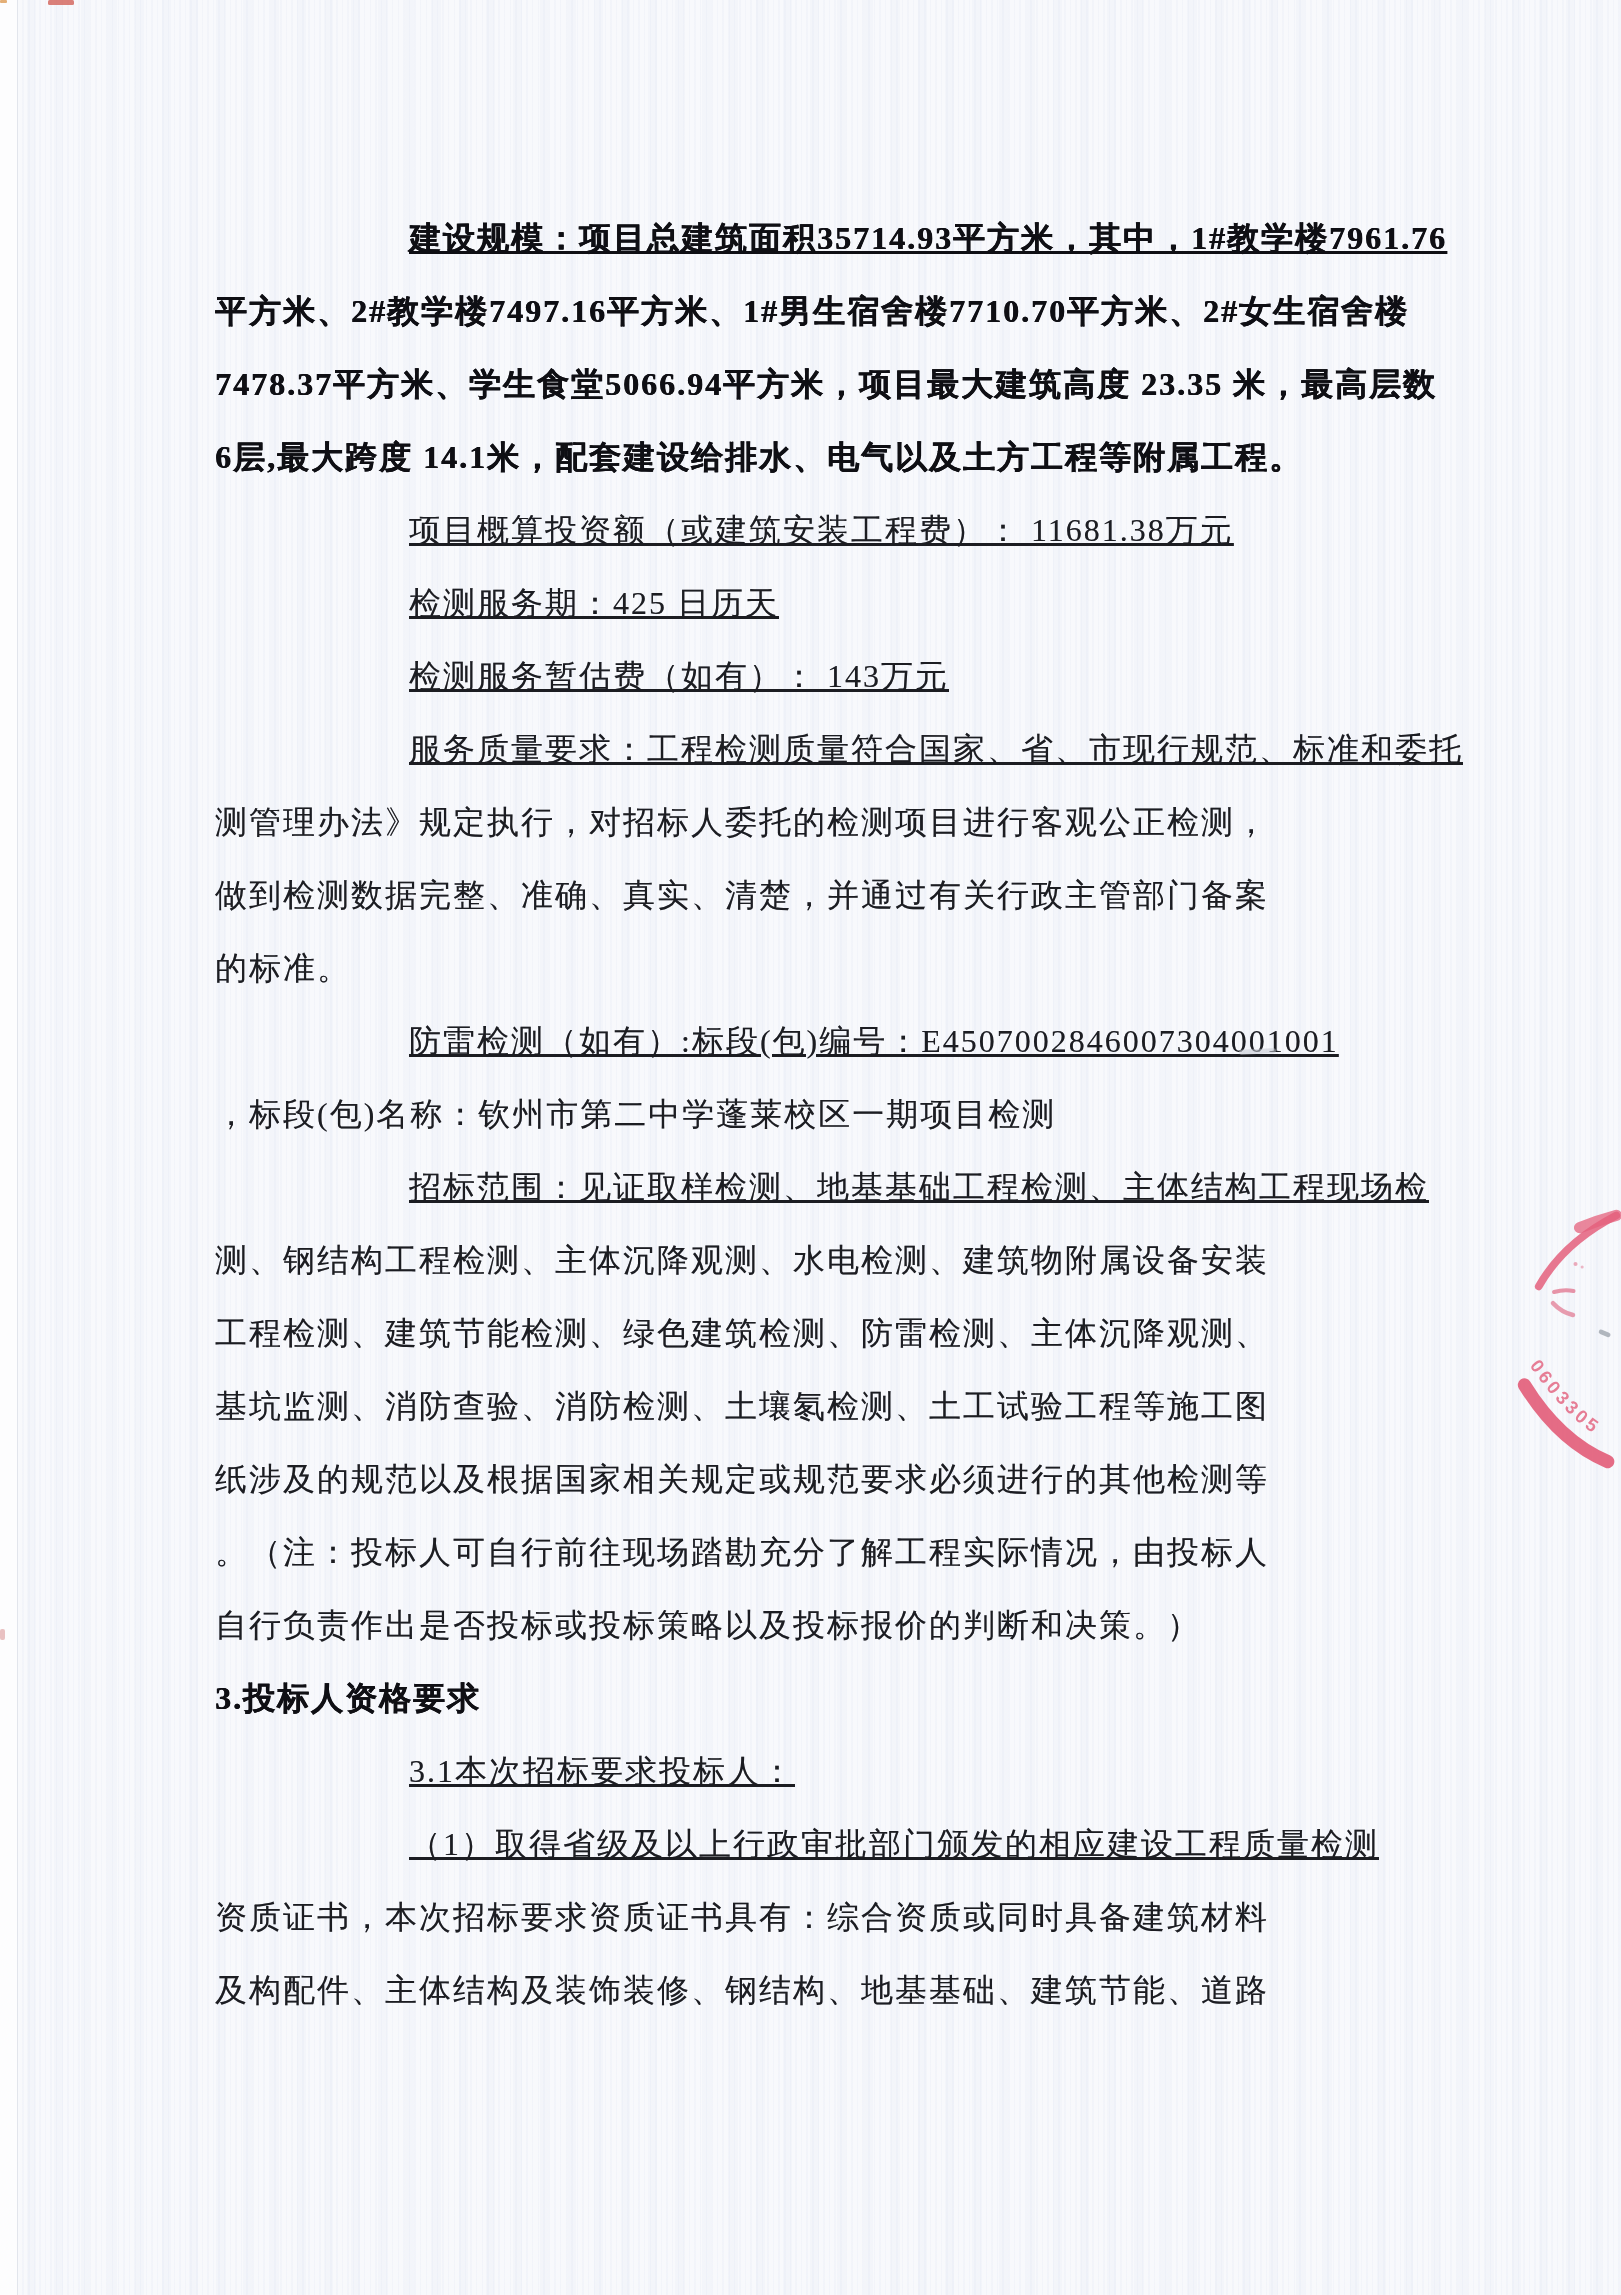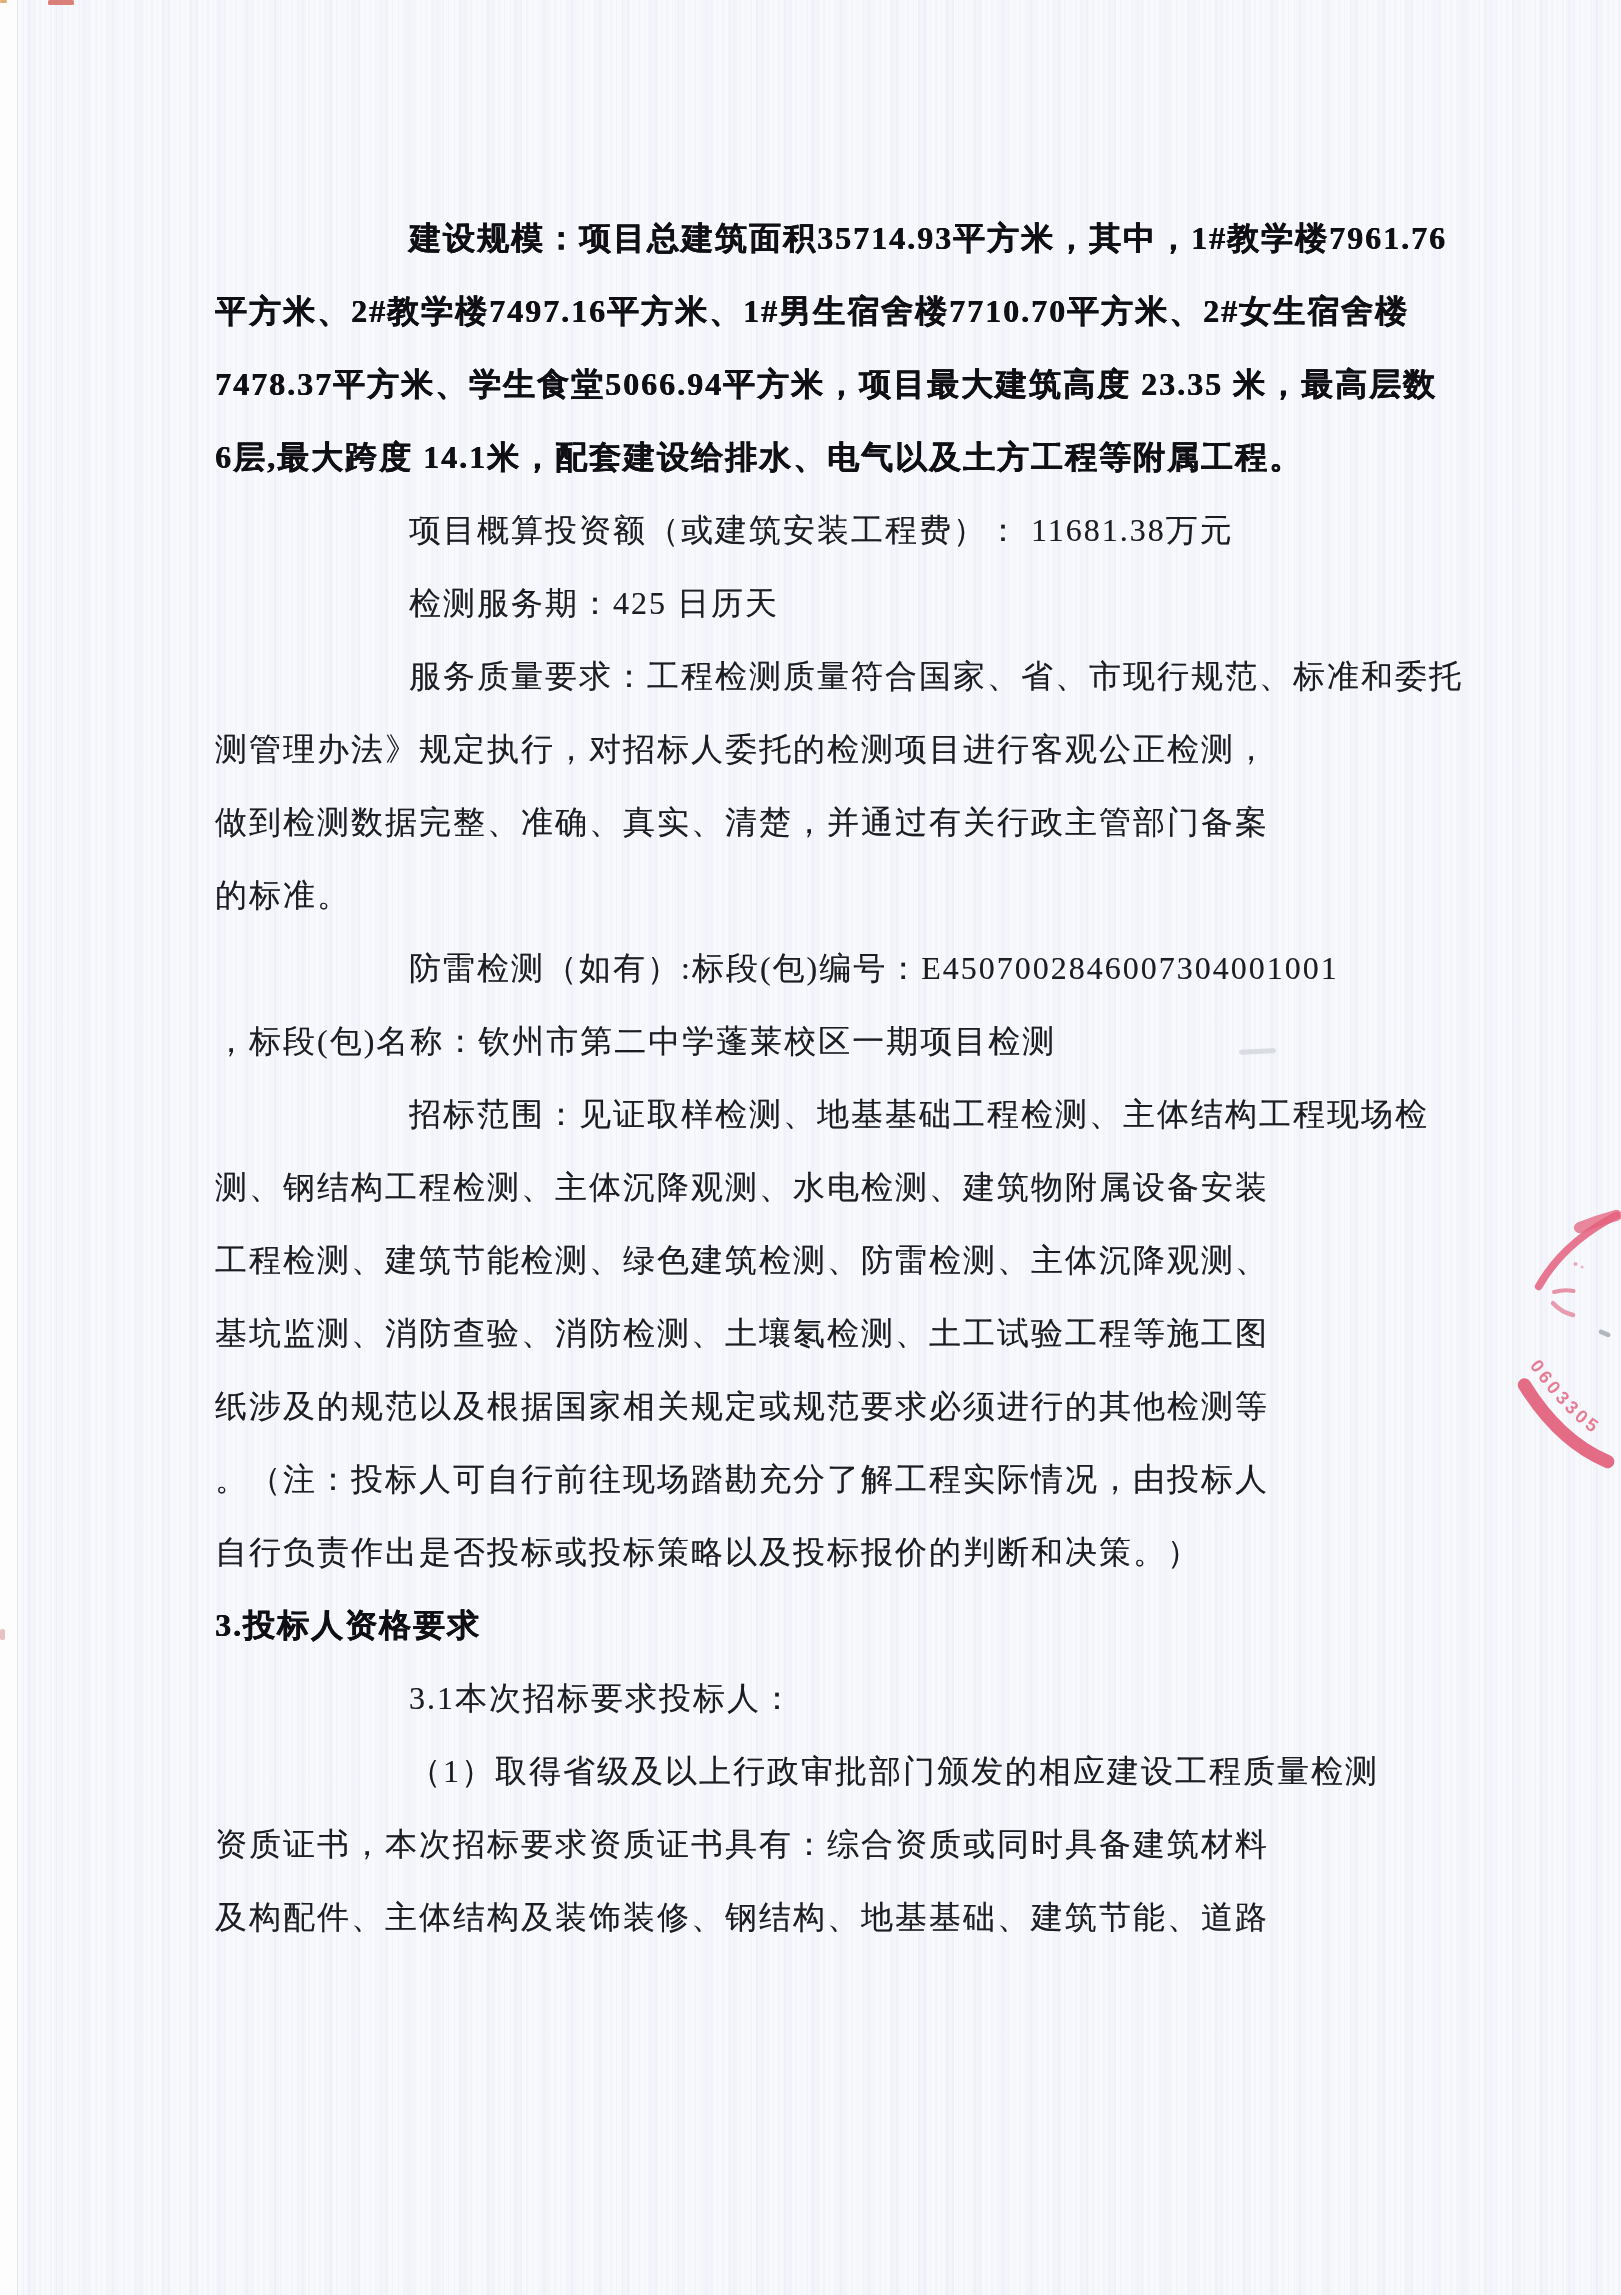--- a/index.html
+++ b/index.html
@@ -34,21 +34,21 @@
   }
   .line {
     height: 73px;
     line-height: 73px;
     font-size: 32px;
     letter-spacing: 2px;
     white-space: nowrap;
     color: #1c1d22;
     text-shadow: 0 0 0.5px rgba(25,25,35,.45);
   }
-  .ind { padding-left: 194px; }
+  .ind { padding-left: 194px; text-decoration: underline; }
   .b {
     font-weight: bold;
     color: #0f0f14;
     text-shadow: 0.4px 0 0 #0f0f14, 0 0 0.5px rgba(15,15,20,.6);
   }
   .stamp-svg {
     position: absolute;
     left: 1503px;
     top: 1196px;
     width: 119px;
@@ -67,20 +67,21 @@
 
   <div class="scan-edge-left"></div>
 
   <div class="text-block">
     <div class="line b ind">建设规模：项目总建筑面积35714.93平方米，其中，1#教学楼7961.76</div>
     <div class="line b">平方米、2#教学楼7497.16平方米、1#男生宿舍楼7710.70平方米、2#女生宿舍楼</div>
     <div class="line b">7478.37平方米、学生食堂5066.94平方米，项目最大建筑高度 23.35 米，最高层数</div>
     <div class="line b">6层,最大跨度 14.1米，配套建设给排水、电气以及土方工程等附属工程。</div>
     <div class="line ind">项目概算投资额（或建筑安装工程费）： 11681.38万元</div>
     <div class="line ind">检测服务期：425 日历天</div>
+    <div class="line ind">检测服务暂估费（如有）： 143万元</div>
     <div class="line ind">服务质量要求：工程检测质量符合国家、省、市现行规范、标准和委托</div>
     <div class="line">测管理办法》规定执行，对招标人委托的检测项目进行客观公正检测，</div>
     <div class="line">做到检测数据完整、准确、真实、清楚，并通过有关行政主管部门备案</div>
     <div class="line">的标准。</div>
     <div class="line ind">防雷检测（如有）:标段(包)编号：E4507002846007304001001</div>
     <div class="line">，标段(包)名称：钦州市第二中学蓬莱校区一期项目检测</div>
     <div class="line ind">招标范围：见证取样检测、地基基础工程检测、主体结构工程现场检</div>
     <div class="line">测、钢结构工程检测、主体沉降观测、水电检测、建筑物附属设备安装</div>
     <div class="line">工程检测、建筑节能检测、绿色建筑检测、防雷检测、主体沉降观测、</div>
     <div class="line">基坑监测、消防查验、消防检测、土壤氡检测、土工试验工程等施工图</div>

